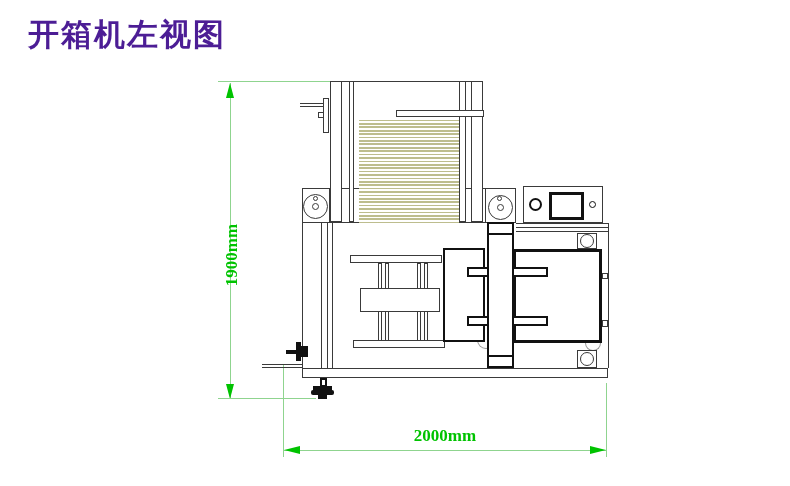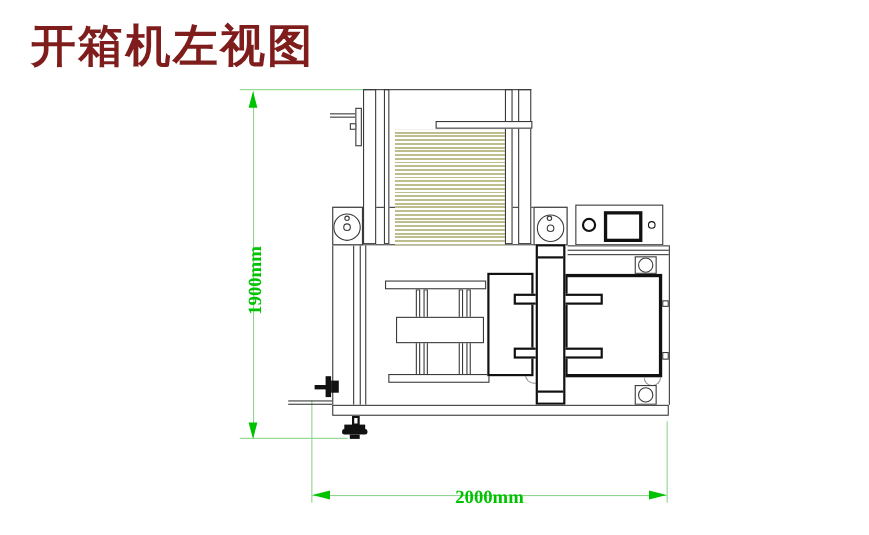--- a/index.html
+++ b/index.html
@@ -13,21 +13,21 @@
   .vl{position:absolute;box-sizing:border-box;border-left:1px solid var(--outline,#3a3a3a);width:0;}
   
   .bold{position:absolute;box-sizing:border-box;border:2.5px solid var(--bold-outline,#111);background:#fff;}
   .black{position:absolute;background:var(--bold-outline,#111);}
   .circ{position:absolute;box-sizing:border-box;border:1px solid var(--outline,#3a3a3a);border-radius:50%;background:#fff;}
   
   .gline{position:absolute;background:var(--dimension-line,#8fd48f);}
   .garrow{position:absolute;width:0;height:0;}
   .glabel{position:absolute;color:var(--dimension-accent,#00c300);
           font-family:"Liberation Serif",serif;font-size:17px;font-weight:600;white-space:nowrap;}
-  .title{position:absolute;left:28px;top:14px;font-size:41px;font-weight:bold;color:#7f1d1d;
+  .title{position:absolute;left:28px;top:14px;font-size:31px;font-weight:bold;color:#4c1d95;
          letter-spacing:2px;font-family:"Liberation Sans",sans-serif;}
   .stack{position:absolute;background:repeating-linear-gradient(to bottom,
          #ffffff 0px,#ffffff 1.7px,var(--stack-stripe,#bdbd8e) 1.7px,var(--stack-stripe,#bdbd8e) 3.4px);}
   .arc{position:absolute;box-sizing:border-box;border:1.5px solid var(--arc-gray,#999);
        border-top:none;border-radius:0 0 9px 9px;background:transparent;}
 </style>
 </head>
 <body>
 
 <div id="canvas">
@@ -36,21 +36,21 @@
   <div class="gline" style="left:230px;top:83px;width:1px;height:316px;"></div>
   <div class="garrow" style="left:226px;top:83px;border-left:4.5px solid transparent;border-right:4.5px solid transparent;border-bottom:15px solid var(--dimension-accent,#00c300);"></div>
   <div class="garrow" style="left:226px;top:384px;border-left:4.5px solid transparent;border-right:4.5px solid transparent;border-top:15px solid var(--dimension-accent,#00c300);"></div>
   <div class="glabel" style="left:232px;top:255px;transform:translate(-50%,-50%) rotate(-90deg);">1900mm</div>
   <div class="gline" style="left:218px;top:398px;width:98px;height:1px;"></div>
   <div class="gline" style="left:283px;top:364px;width:1px;height:93px;"></div>
   <div class="gline" style="left:606px;top:383px;width:1px;height:74px;"></div>
   <div class="gline" style="left:284px;top:450px;width:322px;height:1px;"></div>
   <div class="garrow" style="left:284px;top:446px;border-top:4.5px solid transparent;border-bottom:4.5px solid transparent;border-right:16px solid var(--dimension-accent,#00c300);"></div>
   <div class="garrow" style="left:590px;top:446px;border-top:4.5px solid transparent;border-bottom:4.5px solid transparent;border-left:16px solid var(--dimension-accent,#00c300);"></div>
-  <div class="glabel" style="left:445px;top:452px;transform:translate(-50%,-50%);font-family:Liberation Serif, serif;">2000mm</div>
+  <div class="glabel" style="left:445px;top:436px;transform:translate(-50%,-50%);font-family:Liberation Serif, serif;">2000mm</div>
 
   <div class="ln" style="left:302px;top:188px;width:214px;height:35px;"></div>
 
   <div class="hl" style="left:516px;top:223px;width:92px;"></div>
   <div class="hl" style="left:516px;top:227px;width:92px;"></div>
   <div class="hl" style="left:516px;top:231px;width:92px;"></div>
   <div class="vl" style="left:302px;top:223px;height:145px;"></div>
   <div class="vl" style="left:321px;top:223px;height:145px;"></div>
   <div class="vl" style="left:327px;top:223px;height:145px;"></div>
   <div class="vl" style="left:332px;top:223px;height:145px;"></div>

